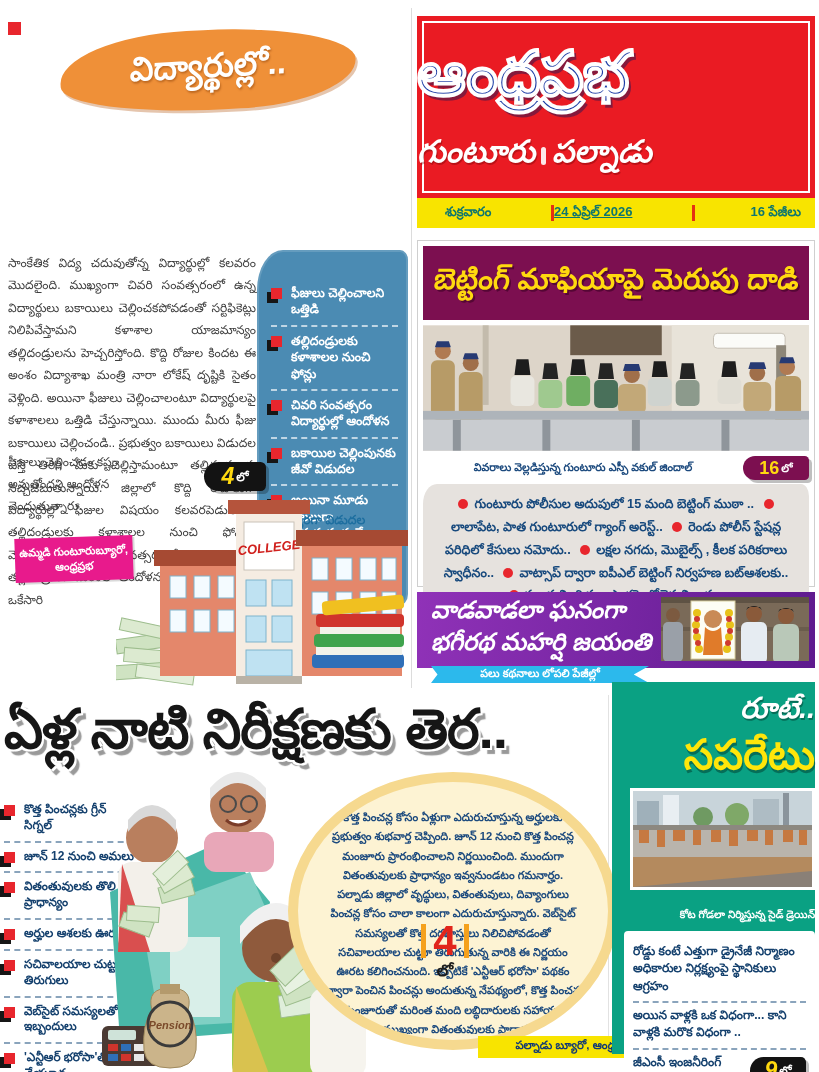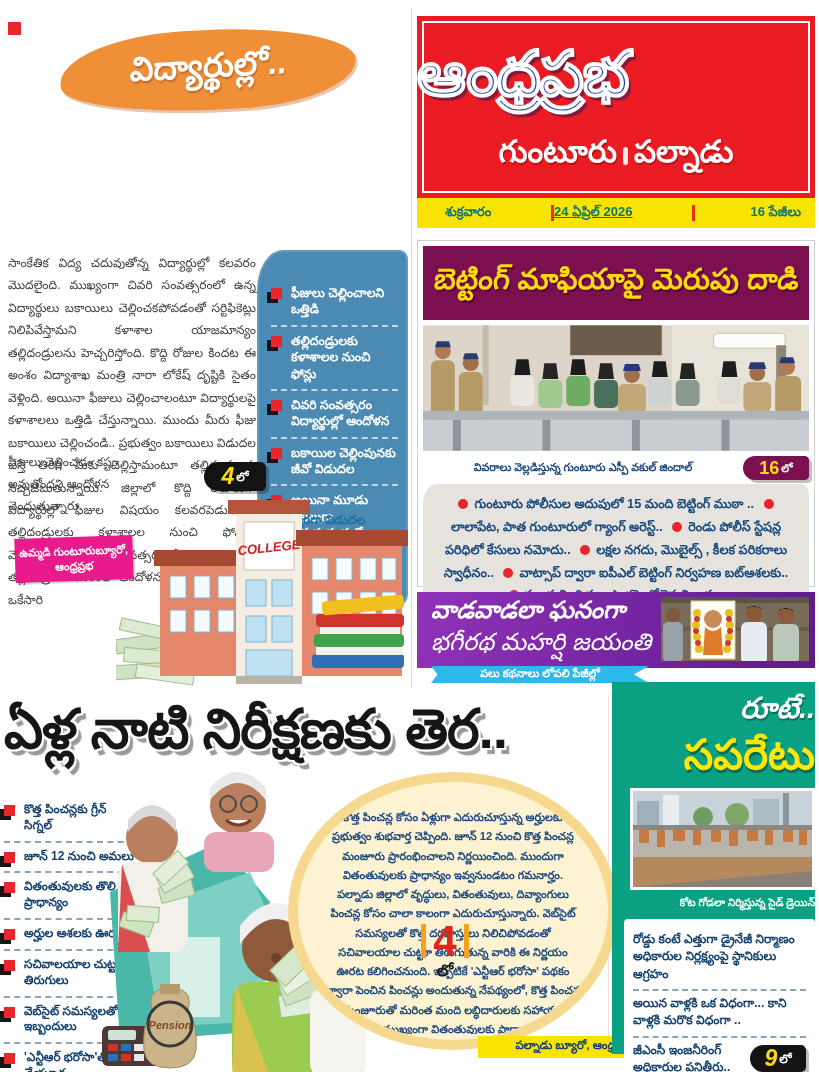--- a/index.html
+++ b/index.html
@@ -51,21 +51,21 @@
   .vdiv{left:411px;top:8px;width:1px;height:680px;background:#dcdcdc;}
   .vdiv2{left:608px;top:695px;width:1px;height:360px;background:#e2e2e2;}
 
   
   .masthead{left:417px;top:16px;width:398px;height:182px;background:#ea1b23;}
   .masthead .inner{position:absolute;inset:5px;border:2px solid #fff;}
   .mast-logo{position:absolute;left:0;right:0;top:22px;
     font-size:62px;font-weight:900;color:#1e3ea6;letter-spacing:-1px;
     -webkit-text-stroke:2px #ffffff;text-shadow:3px 4px 0 rgba(10,25,90,.45);}
   .mast-edition{position:absolute;left:0;right:0;top:118px;display:flex;
-    align-items:center;justify-content:center;gap:6px;}
+    align-items:center;gap:6px;font-style:italic;}
   .mast-edition .name{color:#fff;font-weight:900;font-size:31px;
     text-shadow:1px 2px 0 rgba(100,0,0,.35);}
   .mast-edition .tick{width:5px;height:18px;background:#fff;border-radius:3px;opacity:.9;}
   .datebar{left:417px;top:198px;width:398px;height:30px;background:#f8e400;
     display:flex;align-items:center;color:#0f766e;font-weight:700;font-size:13px;}
   .datebar .day{flex:1;padding-left:28px;}
   .datebar .date{flex:1.3;text-decoration:underline;}
   .datebar .pages{flex:1;text-align:right;padding-right:14px;}
   .datebar .rsep{width:3px;height:16px;background:#e53012;}
 
@@ -88,21 +88,21 @@
     padding:9px 16px;text-align:center;color:#17497d;font-weight:700;font-size:12.7px;
     line-height:1.8;}
   .dot{display:inline-block;width:10px;height:10px;border-radius:50%;background:#e8262d;
     margin:0 6px -1px 6px;}
 
   
   .banner{left:417px;top:592px;width:398px;height:76px;
     background:linear-gradient(100deg,#9032b8,#5e1a8e);}
   .banner-l1{position:absolute;left:14px;top:4px;color:#fff;font-weight:900;
     font-style:italic;font-size:24px;}
-  .banner-l2{position:absolute;left:14px;top:36px;color:#fff;font-weight:400;
+  .banner-l2{position:absolute;left:14px;top:36px;color:#fff;font-weight:700;
     font-style:italic;font-size:24px;}
   .ribbon{position:absolute;left:14px;bottom:-15px;width:218px;height:17px;background:#2cb9ec;
     color:#fff;font-weight:700;font-size:11px;display:flex;align-items:center;
     justify-content:center;clip-path:polygon(0 0,100% 0,93% 50%,100% 100%,0 100%,3% 50%);}
   .banner-photo{position:absolute;right:6px;top:5px;width:148px;height:64px;}
 
   
   .pension-headline{left:4px;top:694px;width:604px;font-size:55px;font-weight:900;
     color:#161616;letter-spacing:-1px;line-height:1.3;
     text-shadow:-2px -2px 0 #fff,2px -2px 0 #fff,-2px 2px 0 #fff,2px 2px 0 #fff,
@@ -126,21 +126,21 @@
 
   
   .teal-card{left:612px;top:682px;width:203px;height:372px;background:#0aa183;
     display:flex;flex-direction:column;align-items:flex-end;}
   .teal-kicker{margin-top:10px;color:#fff;font-weight:900;font-style:italic;font-size:29px;
     text-shadow:1px 2px 0 rgba(0,60,45,.5);}
   .teal-headline{margin-top:2px;color:#ffe60a;font-weight:900;font-size:42px;line-height:1;
     text-shadow:1px 3px 0 rgba(0,60,45,.5);}
   .teal-photo{margin-top:12px;width:185px;height:102px;background:#fff;padding:3px;}
   .teal-photo svg{display:block;}
-  .teal-photo-caption{margin-top:6px;color:#fff;font-weight:700;font-size:10.5px;}
+  .teal-photo-caption{margin-top:18px;color:#fff;font-weight:700;font-size:10.5px;}
   .white-box{margin-top:8px;width:191px;background:#fff;border-radius:4px;padding:8px 9px 6px;}
   .wb-item{color:#15416e;font-weight:700;font-size:12.2px;line-height:1.42;
     padding:4px 0 6px;border-bottom:2px dashed #8aa4bc;}
   .wb-item:last-child{border-bottom:none;display:flex;align-items:center;gap:4px;}
   .wb-item .txt{flex:1;}
   .badge-9{width:56px;height:27px;flex:0 0 56px;}
 </style>
 </head>
 <body>
 

